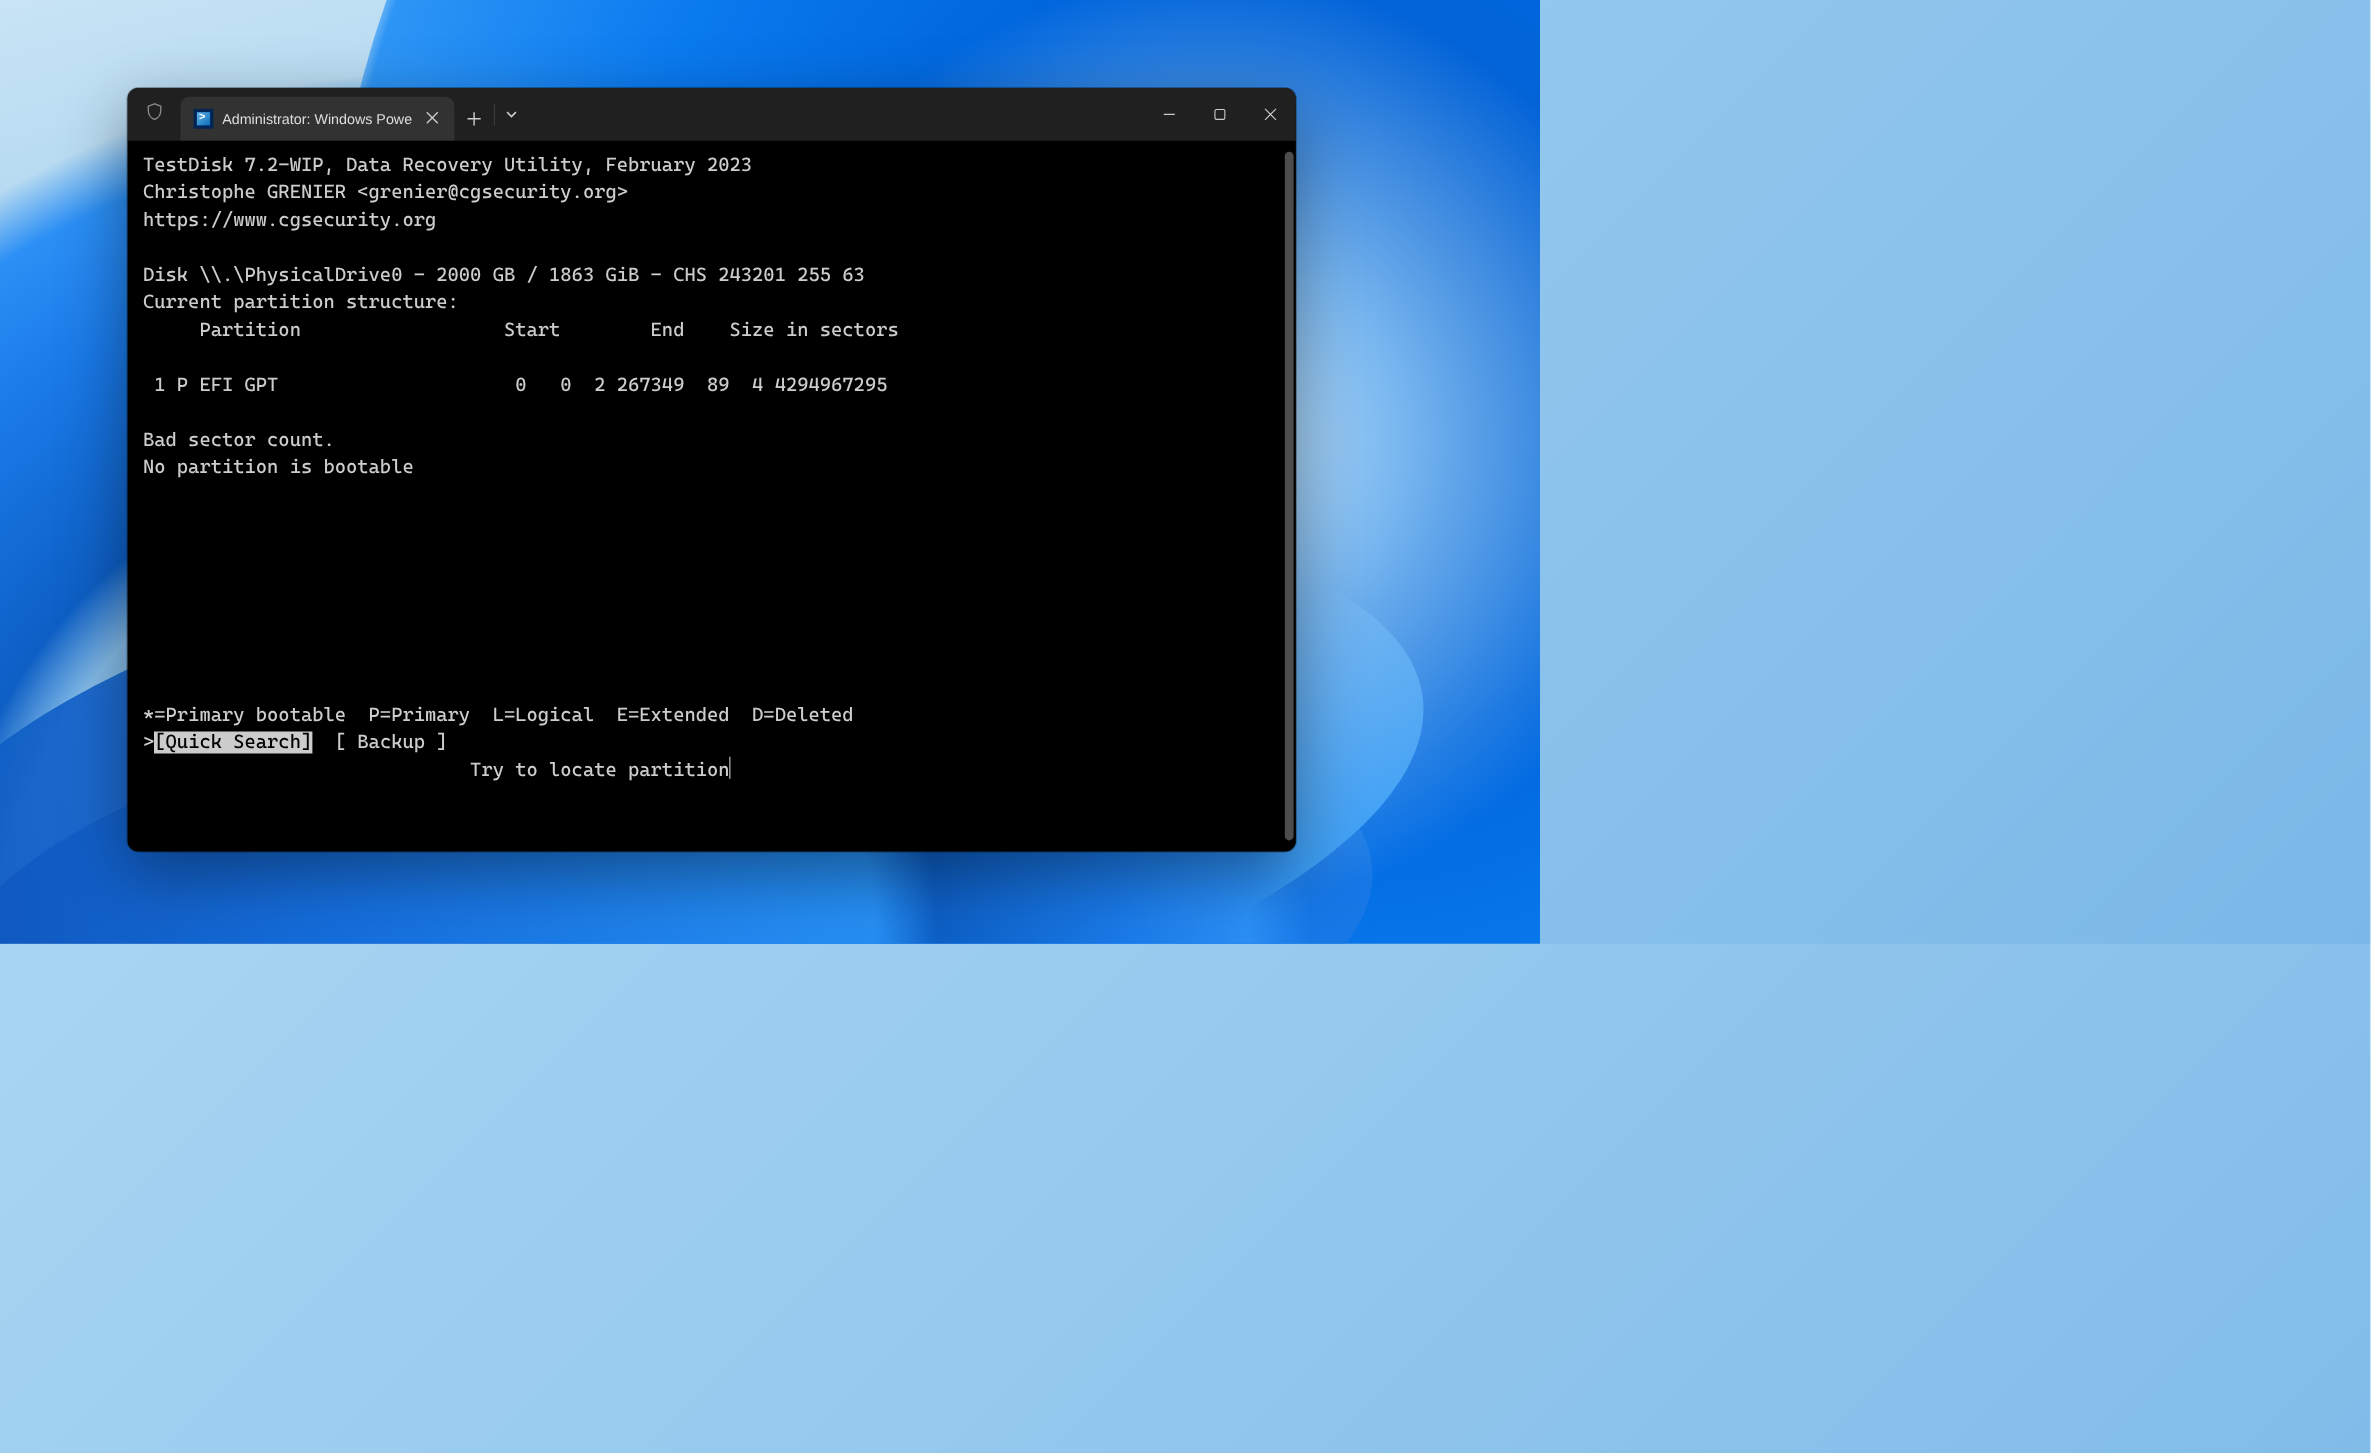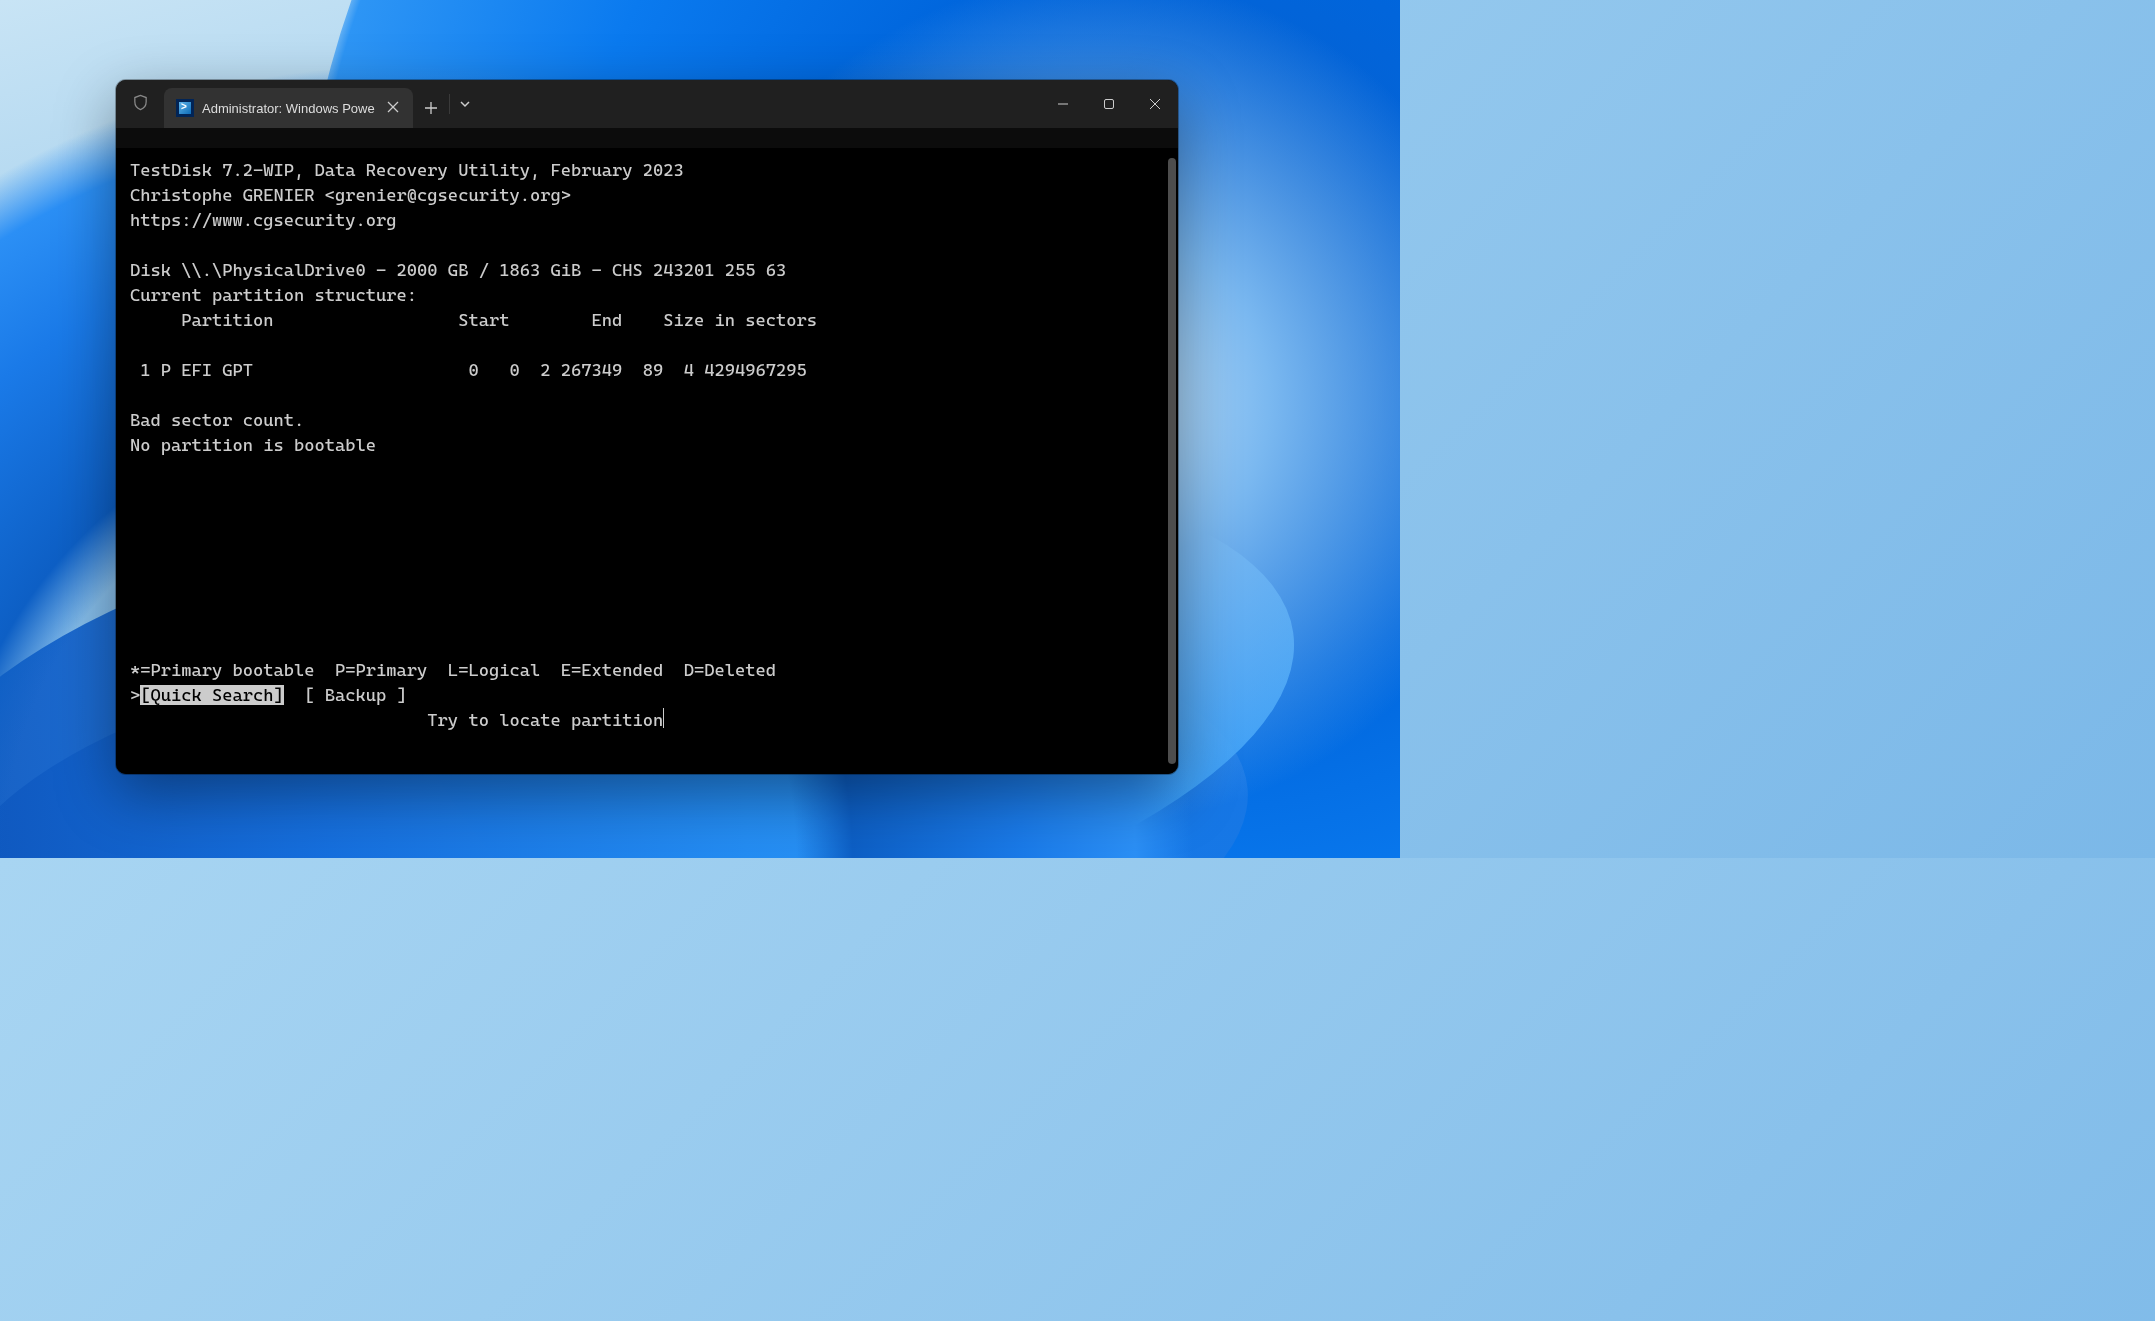--- a/index.html
+++ b/index.html
@@ -229,21 +229,20 @@
       flex: 1;
       background: #000;
       padding: 10px 14px;
       font-family: 'Cascadia Mono', 'Consolas', monospace;
       font-size: 17.5px;
       line-height: 25px;
       color: #cccccc;
       white-space: pre;
       overflow: hidden;
       position: relative;
-      margin-top: 20px;
     }
 
     .scrollbar {
       position: absolute;
       right: 2px;
       top: 10px;
       bottom: 10px;
       width: 8px;
       background: #4d4d4d;
       border-radius: 4px;

